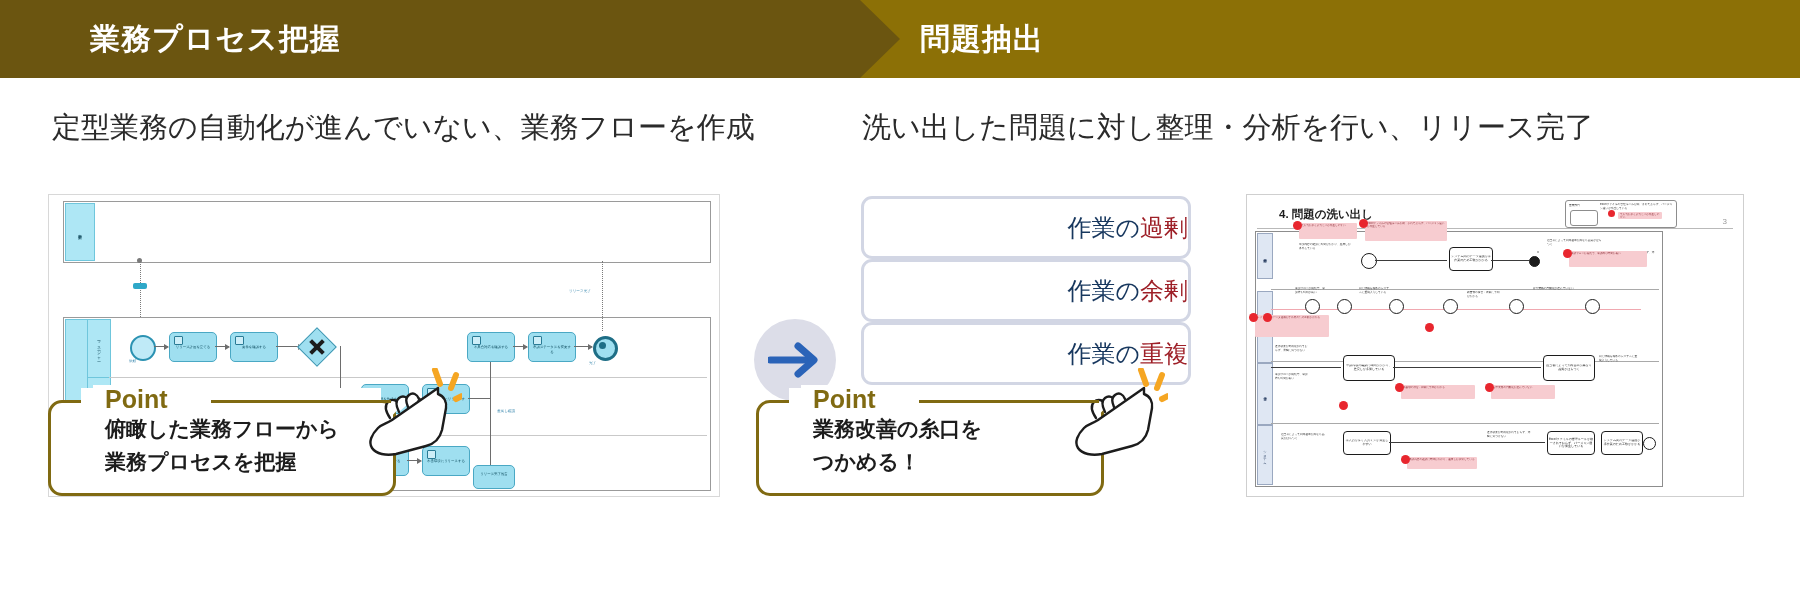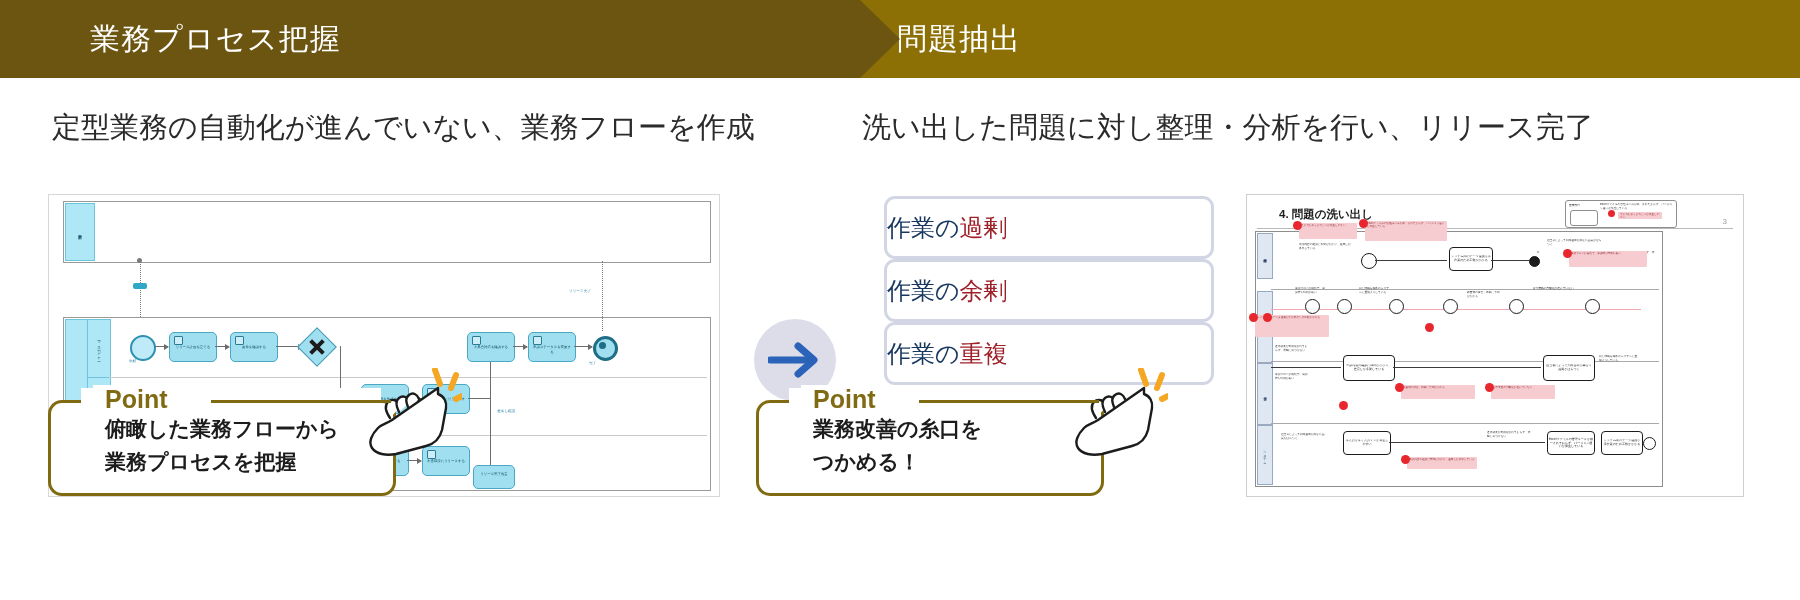--- a/index.html
+++ b/index.html
@@ -9,23 +9,23 @@
     position:relative;
   }
 
   
   .banner{position:absolute;left:0;top:0;width:1800px;height:78px;}
   .banner-seg{position:absolute;top:0;height:78px;display:flex;align-items:center;}
   .banner-seg-1{left:0;width:912px;background:#6b5510;
      clip-path:polygon(0 0, 872px 0, 912px 39px, 872px 78px, 0 78px);}
   .banner-seg-2{left:860px;width:940px;background:#8c7006;
      clip-path:polygon(0 0, 940px 0, 940px 78px, 0 78px, 40px 39px);}
-  .banner-label{color:#ffffff;font-size:30px;font-weight:400;letter-spacing:1px;white-space:nowrap;}
+  .banner-label{color:#ffffff;font-size:30px;font-weight:700;letter-spacing:1px;white-space:nowrap;}
   .banner-seg-1 .banner-label{margin-left:90px;}
-  .banner-seg-2 .banner-label{margin-left:37px;}
+  .banner-seg-2 .banner-label{margin-left:60px;}
 
   
   .subtitle{position:absolute;font-size:29px;color:#2b2b2b;white-space:nowrap;}
   #subtitle-left{left:52px;top:108px;}
   #subtitle-right{left:862px;top:108px;}
 
   
   .flow-panel{position:absolute;left:48px;top:194px;width:670px;height:301px;
       background:#ffffff;border:1px solid #d8d8d8;overflow:hidden;}
   .fl-outerbox{position:absolute;border:1px solid #9a9a9a;background:#fff;}
@@ -58,23 +58,23 @@
      left:0;right:0;top:0;bottom:0;display:flex;align-items:center;justify-content:center;
      overflow:hidden;letter-spacing:0.5px;}
   .fl-chip{position:absolute;background:#2fa8c8;border-radius:2px;}
 
   
   .arrow-circle{position:absolute;left:754px;top:319px;width:82px;height:82px;
      border-radius:50%;background:#dcdde8;}
   .arrow-circle svg{position:absolute;left:14px;top:22px;}
 
   
-  .prob-box{position:absolute;left:884px;width:324px;height:57px;background:#ffffff;
+  .prob-box{position:absolute;left:861px;width:324px;height:57px;background:#ffffff;
      border:3px solid #d2d6e4;border-radius:11px;
-     display:flex;align-items:center;justify-content:flex-start;}
+     display:flex;align-items:center;justify-content:flex-end;}
   #prob-box-0{top:196px;} #prob-box-1{top:259px;} #prob-box-2{top:322px;}
   .prob-text{font-size:24px;white-space:nowrap;}
   .prob-a{color:#17375e;} .prob-b{color:#9e2028;}
 
   
   .shot-panel{position:absolute;left:1246px;top:194px;width:496px;height:301px;
      background:#ffffff;border:1px solid #cfcfcf;overflow:hidden;}
   .shot-title{position:absolute;left:32px;top:12px;font-size:11.5px;font-weight:bold;color:#1c1c1c;}
   .shot-rule{position:absolute;left:10px;right:10px;top:33px;height:1px;background:#b9b9b9;}
   .shot-card{position:absolute;background:#ffffff;border:1px solid #8d8d8d;border-radius:3px;}

